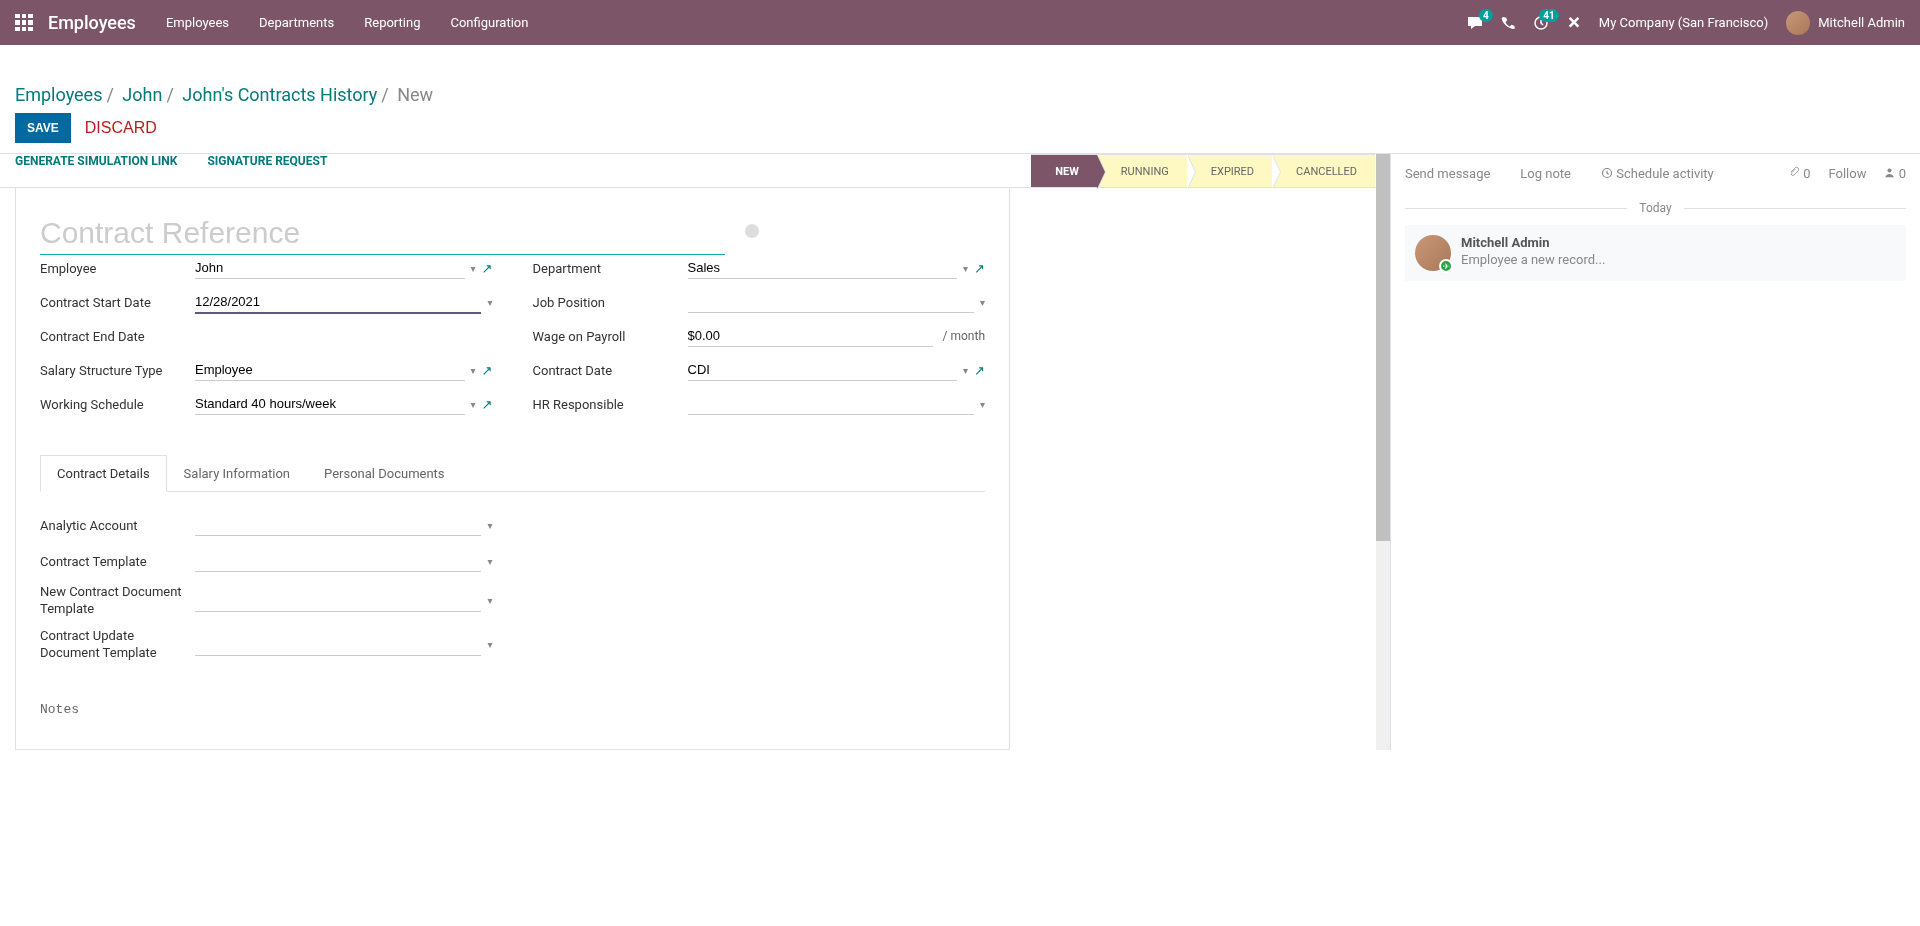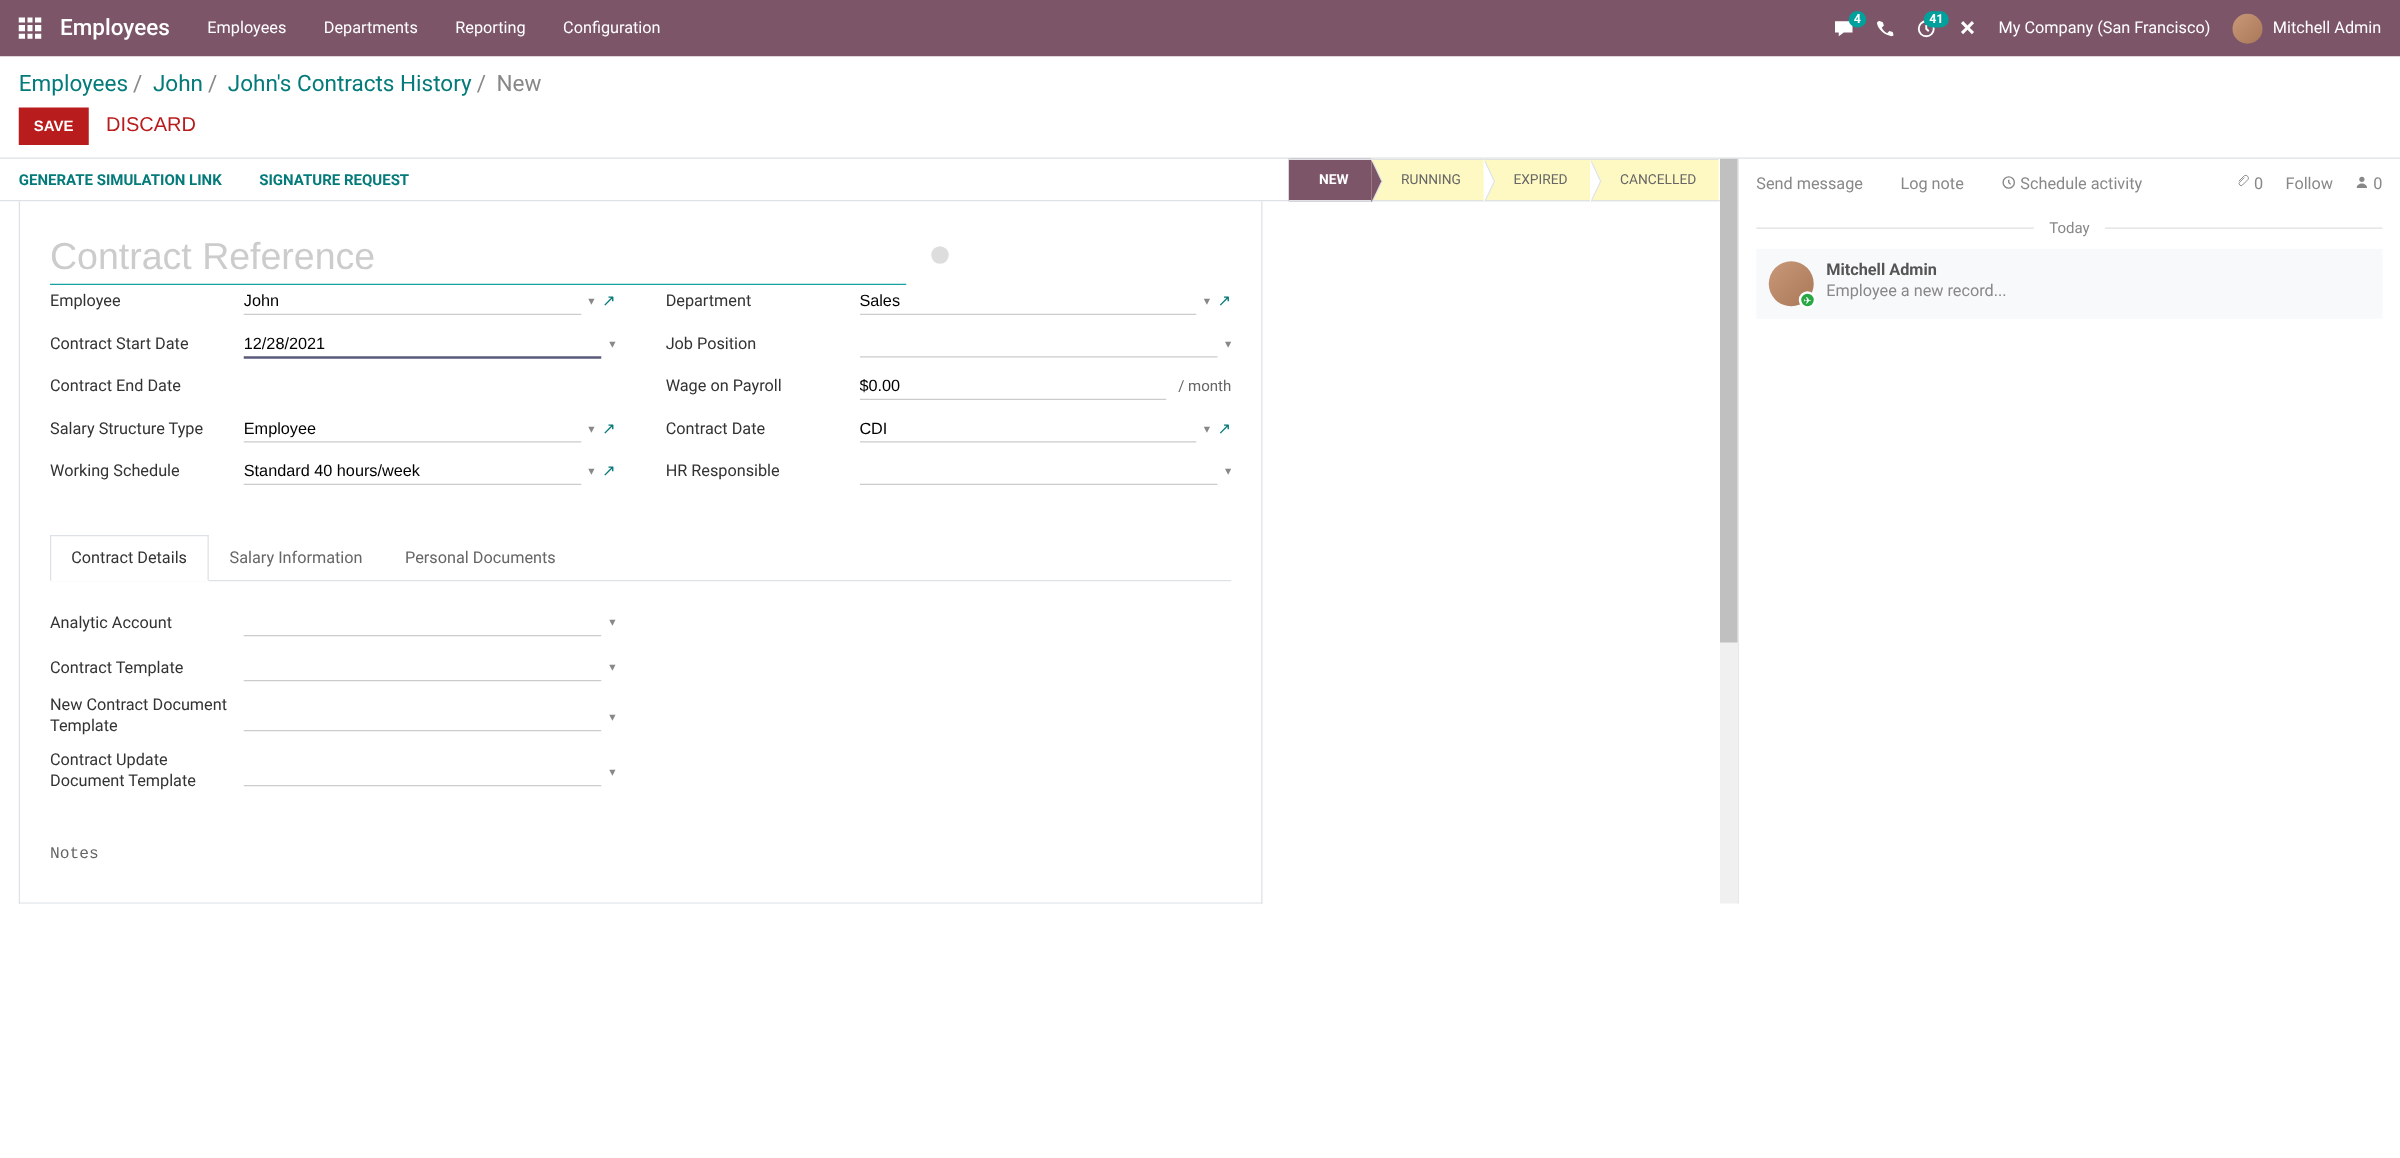--- a/index.html
+++ b/index.html
@@ -13,34 +13,34 @@
 .nav-menu { display: flex; gap: 30px; }
 .nav-menu a { color: #fff; text-decoration: none; font-size: 13px; cursor: pointer; }
 .nav-right { margin-left: auto; display: flex; align-items: center; gap: 18px; }
 .nav-icon { position: relative; cursor: pointer; display: flex; align-items: center; }
 .badge { position: absolute; top: -6px; right: -10px; background: #00A09D; color: #fff; font-size: 10px; padding: 1px 4px; border-radius: 8px; font-weight: bold; }
 .company-name { font-size: 13px; cursor: pointer; }
 .user-area { display: flex; align-items: center; gap: 8px; cursor: pointer; }
 .avatar-sm { width: 24px; height: 24px; border-radius: 50%; background: linear-gradient(135deg,#c89878,#a87858); }
 
 
-.breadcrumb-bar { padding: 12px 15px 0; }
+.breadcrumb-bar { padding: 12px 15px 0; margin-top: 27px; }
 .breadcrumb { font-size: 18px; color: #5D4A5A; }
 .breadcrumb a { color: #047A7A; text-decoration: none; cursor: pointer; }
 .breadcrumb .sep { color: #888; margin: 0 4px; }
 .breadcrumb .current { color: #888; }
 .action-buttons { display: flex; gap: 10px; margin-top: 8px; padding-bottom: 10px; }
-.btn-save { background: #b91c1c; color: #fff; border: none; padding: 6px 12px; font-weight: bold; font-size: 12px; cursor: pointer; }
+.btn-save { background: #0369a1; color: #fff; border: none; padding: 6px 12px; font-weight: bold; font-size: 12px; cursor: pointer; }
 .btn-discard { background: none; border: none; color: #b91c1c; font-size: 16px; cursor: pointer; padding: 6px 4px; }
 .header-divider { border-top: 1px solid #dee2e6; }
 
 
 .main-container { display: flex; }
 .form-area { flex: 1; position: relative; }
-.status-bar { display: flex; align-items: center; border-bottom: 1px solid #dee2e6; padding: 0 15px; height: 34px; position: relative; }
+.status-bar { display: flex; align-items: flex-start; border-bottom: 1px solid #dee2e6; padding: 0 15px; height: 34px; position: relative; }
 .status-actions { display: flex; gap: 30px; }
 .status-action { color: #047A7A; font-size: 12px; font-weight: bold; cursor: pointer; }
 .status-steps { margin-left: auto; display: flex; }
 .step { position: relative; padding: 0 18px 0 24px; height: 34px; display: flex; align-items: center; font-size: 11px; color: #666; background: #fef9c3; border-top: 1px solid #dee2e6; border-bottom: 1px solid #dee2e6; }
 .step::after { content: ''; position: absolute; right: -8px; top: 0; width: 0; height: 0; border-top: 17px solid transparent; border-bottom: 17px solid transparent; border-left: 8px solid #fff; z-index: 2; }
 .step::before { content: ''; position: absolute; right: -9px; top: 0; width: 0; height: 0; border-top: 17px solid transparent; border-bottom: 17px solid transparent; border-left: 8px solid #dee2e6; z-index: 1; }
 .step.active { background: #7C5668; color: #fff; font-weight: bold; }
 .step.active::after { border-left-color: #7C5668; }
 .step:last-child::after, .step:last-child::before { display: none; }
 .scrollbar-gutter { position: absolute; right: 0; top: 0; bottom: 0; width: 14px; background: #f0f0f0; }

